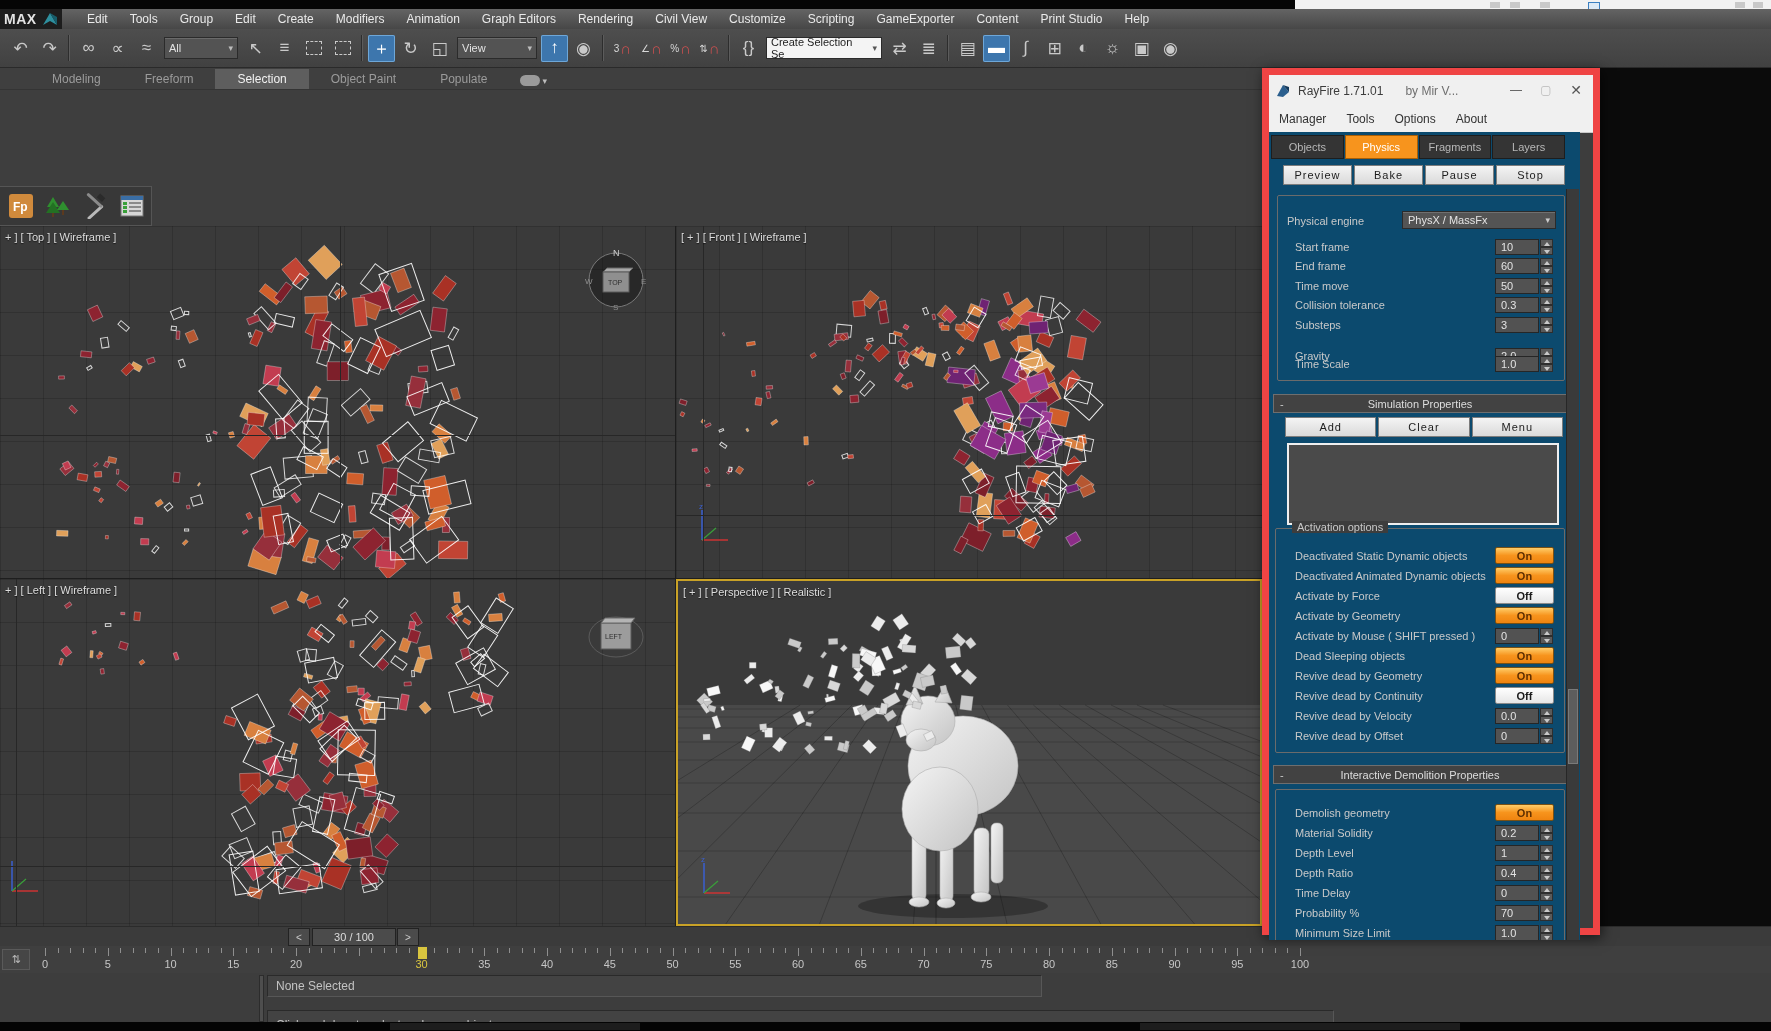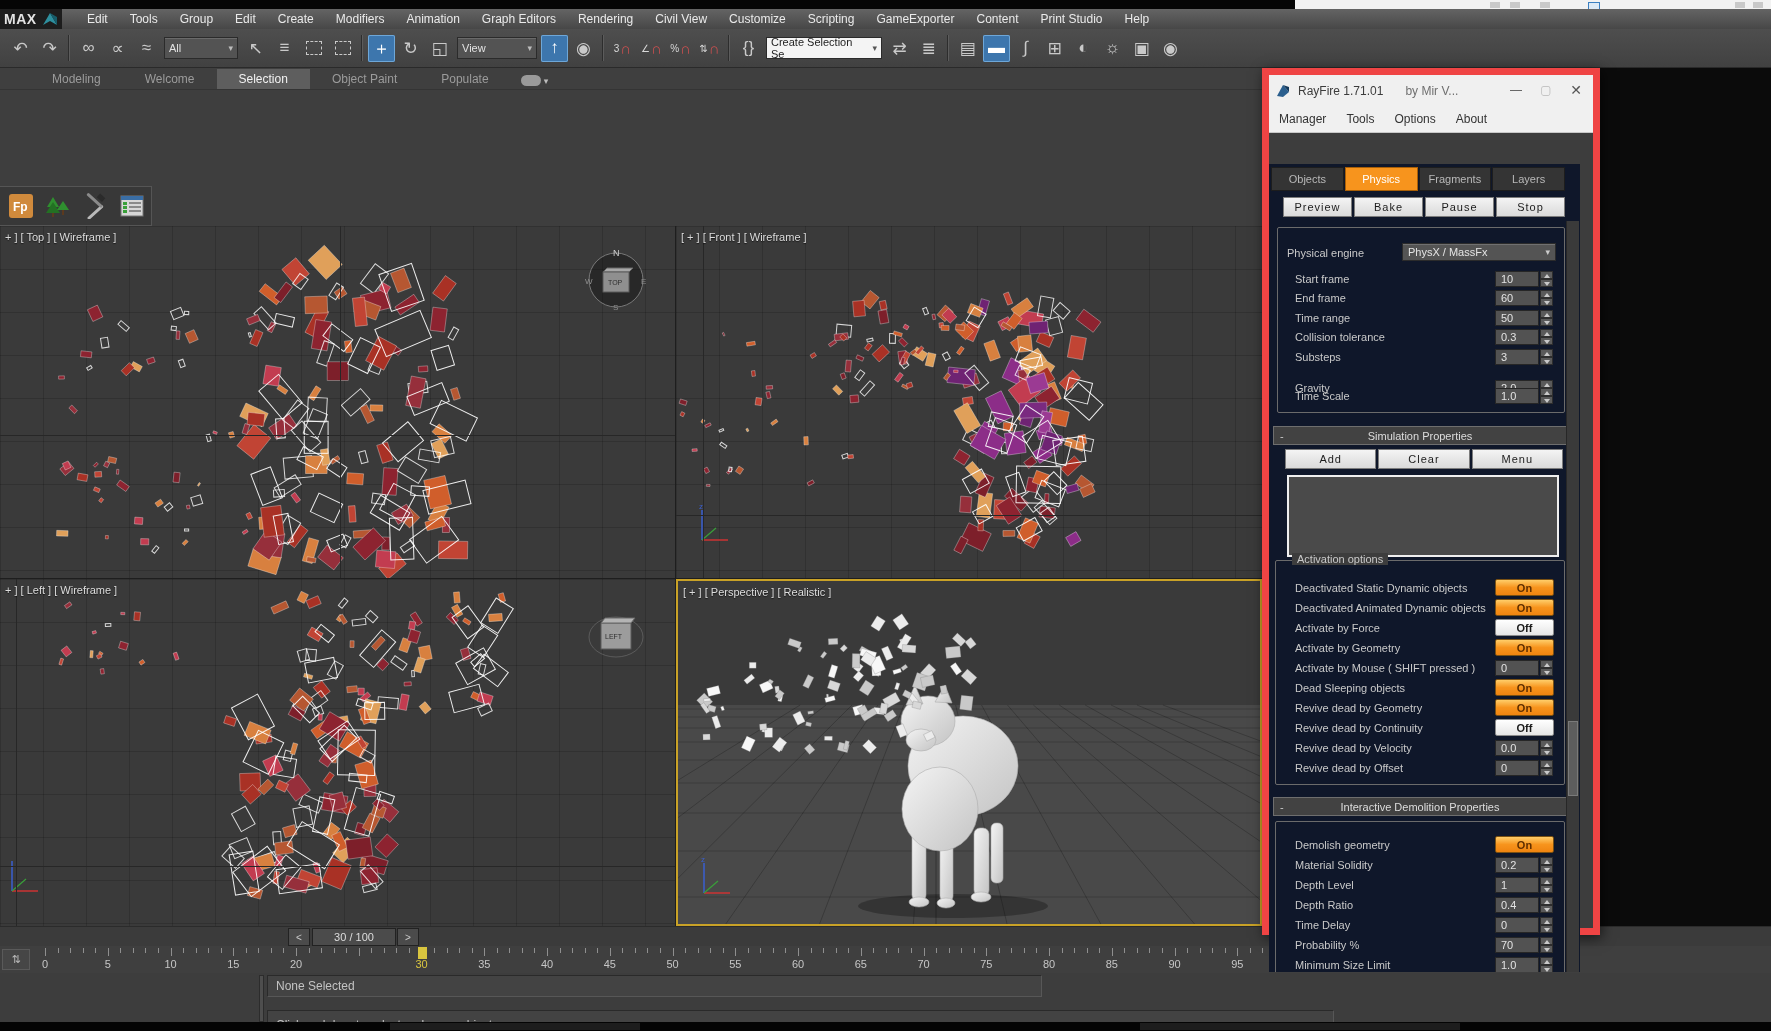--- a/index.html
+++ b/index.html
@@ -75,21 +75,21 @@
 
   
   .rayfire{left:1262px;top:68px;width:338px;height:867px;z-index:40;box-shadow:2px 3px 12px rgba(0,0,0,.6);
     border:7px solid #ef4444;box-sizing:border-box;background:#3d3d3d;text-align:right;}
   .rf-titlebar{position:absolute;left:0;top:0;width:100%;height:31px;background:#f0f0f0;display:flex;align-items:center;}
   .rf-title{font-size:12px;color:#3c3c3c;margin-left:7px;}
   .rf-byline{font-size:12px;color:#6f6f6f;margin-left:22px;}
   .rf-winbtn{position:absolute;top:0;width:30px;height:30px;display:flex;align-items:center;justify-content:center;font-size:12px;color:#555;}
   .rf-menubar{position:absolute;left:0;top:31px;width:100%;height:26px;background:#f0f0f0;border-bottom:1px solid #c8c8c8;display:flex;align-items:center;}
   .rf-menubar span{font-size:12px;color:#333;padding:0 10px;}
-  .rf-content{position:absolute;left:0;top:57px;width:311px;height:808px;background:#0f172a;overflow:hidden;margin-top:32px;}
+  .rf-content{position:absolute;left:0;top:57px;width:311px;height:808px;background:#0c4a6e;overflow:hidden;}
   .rf-tabs{position:absolute;left:2px;top:3px;width:294px;height:24px;display:flex;gap:1px;}
   .rf-tab{flex:1;background:#343434;border:1px solid #1d1d1d;color:#b8b8b8;font-size:11px;display:flex;align-items:center;justify-content:center;}
   .rf-tab.active{background:#f7941d;color:#fff;border-color:#a95f06;}
   .rf-actions{position:absolute;left:14px;top:33px;width:282px;height:20px;display:flex;gap:2px;}
   .btn-lite{flex:1;background:linear-gradient(#f4f4f4,#dadada);border:1px solid #7c7c7c;color:#1c1c1c;
     font-size:11px;letter-spacing:1px;display:flex;align-items:center;justify-content:center;}
   .rf-groupbox{position:absolute;border:1px solid #6b6b6b;border-radius:2px;}
   .gb-params{left:8px;top:63px;width:286px;height:184px;}
   .gb-activation{left:6px;top:396px;width:288px;height:223px;}
   .gb-demolition{left:6px;top:657px;width:288px;height:160px;}
@@ -255,21 +255,21 @@
       <div class="tb-cell">∫</div>
       <div class="tb-cell">⊞</div>
       <div class="tb-cell">◐</div>
       <div class="tb-cell">☼</div>
       <div class="tb-cell">▣</div>
       <div class="tb-cell">◉</div>
     </div>
 
   <div class="abs ribbon-tabs" id="ribbon-tabs">
       <span class="rtab">Modeling</span>
-      <span class="rtab">Welcome</span>
+      <span class="rtab">Freeform</span>
       <span class="rtab active">Selection</span>
       <span class="rtab">Object Paint</span>
       <span class="rtab">Populate</span>
       <span class="ribbon-cloud">
         <span class="blob"></span>
         <span class="caret">▾</span>
       </span>
     </div>
   <div class="abs ribbon-panel"></div>
 
@@ -1054,21 +1054,21 @@
             <span class="rf-label">End frame</span>
             <span class="spin">
               <span class="spin-val">60</span>
               <span class="spin-btns">
                 <i class="up"></i>
                 <i class="dn"></i>
               </span>
             </span>
           </div>
           <div class="rf-row" style="top: 145.2px;">
-            <span class="rf-label">Time range</span>
+            <span class="rf-label">Time move</span>
             <span class="spin">
               <span class="spin-val">50</span>
               <span class="spin-btns">
                 <i class="up"></i>
                 <i class="dn"></i>
               </span>
             </span>
           </div>
           <div class="rf-row" style="top: 164.8px;">
             <span class="rf-label">Collision tolerance</span>

